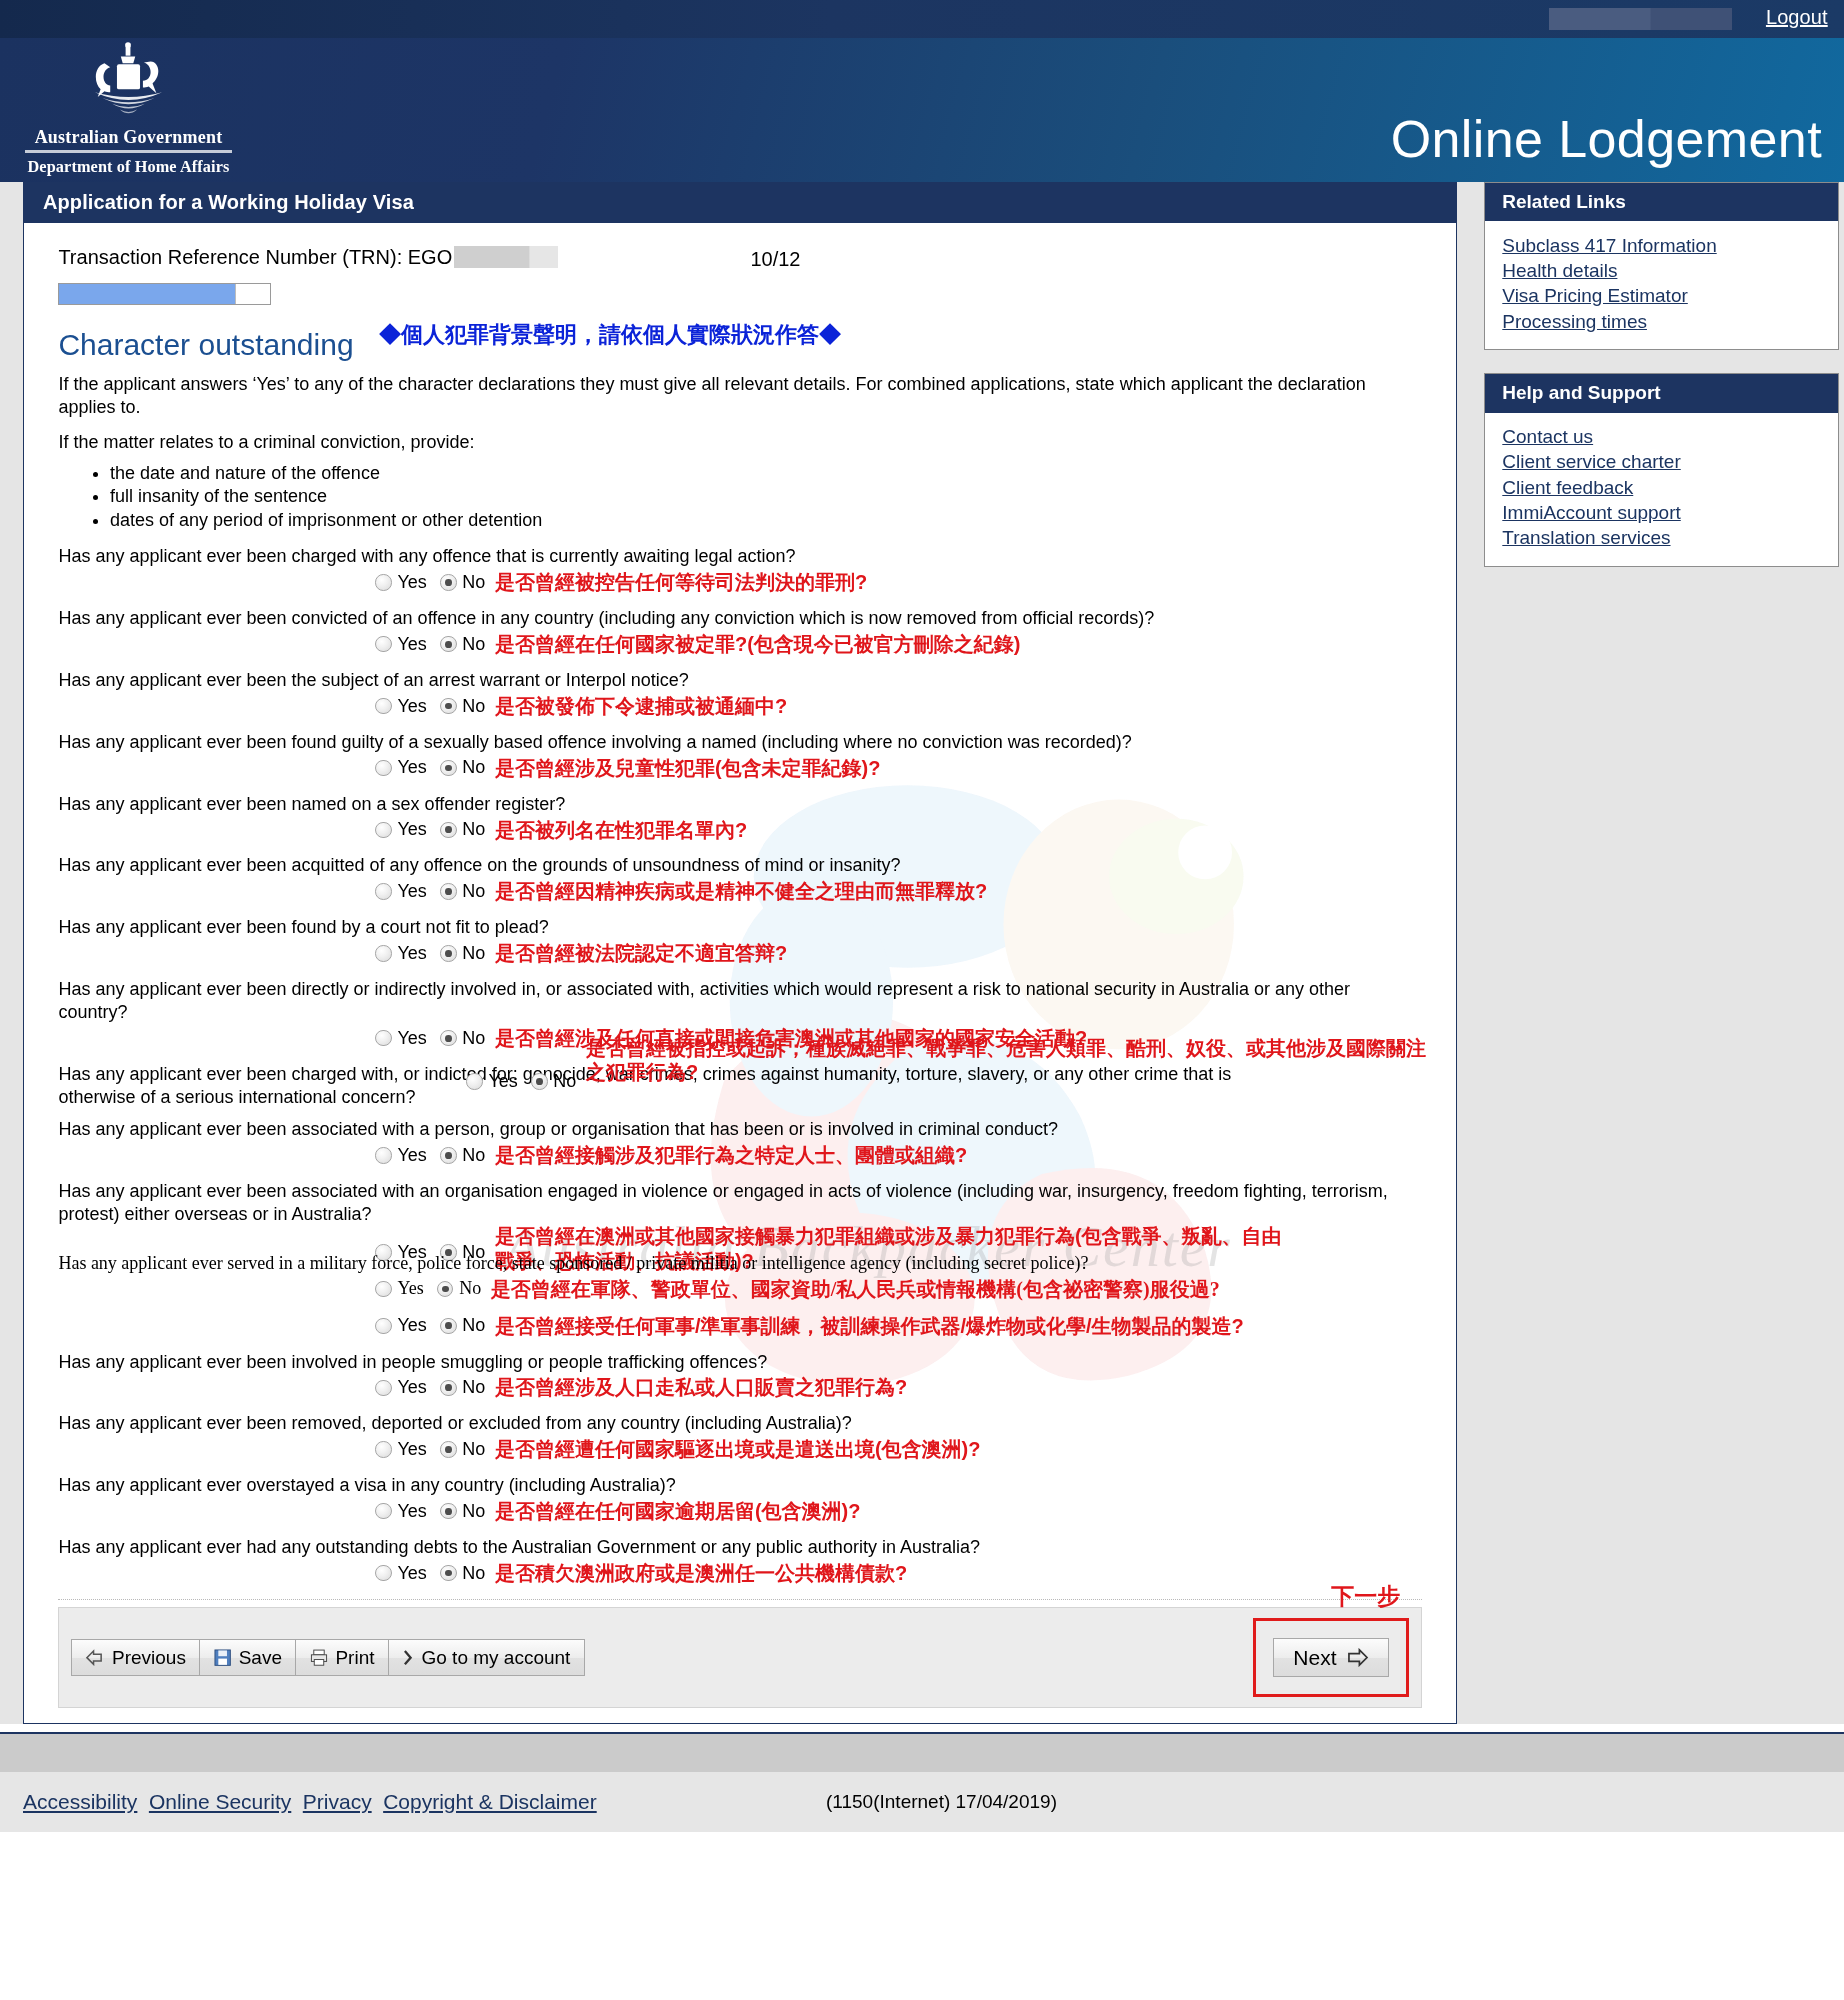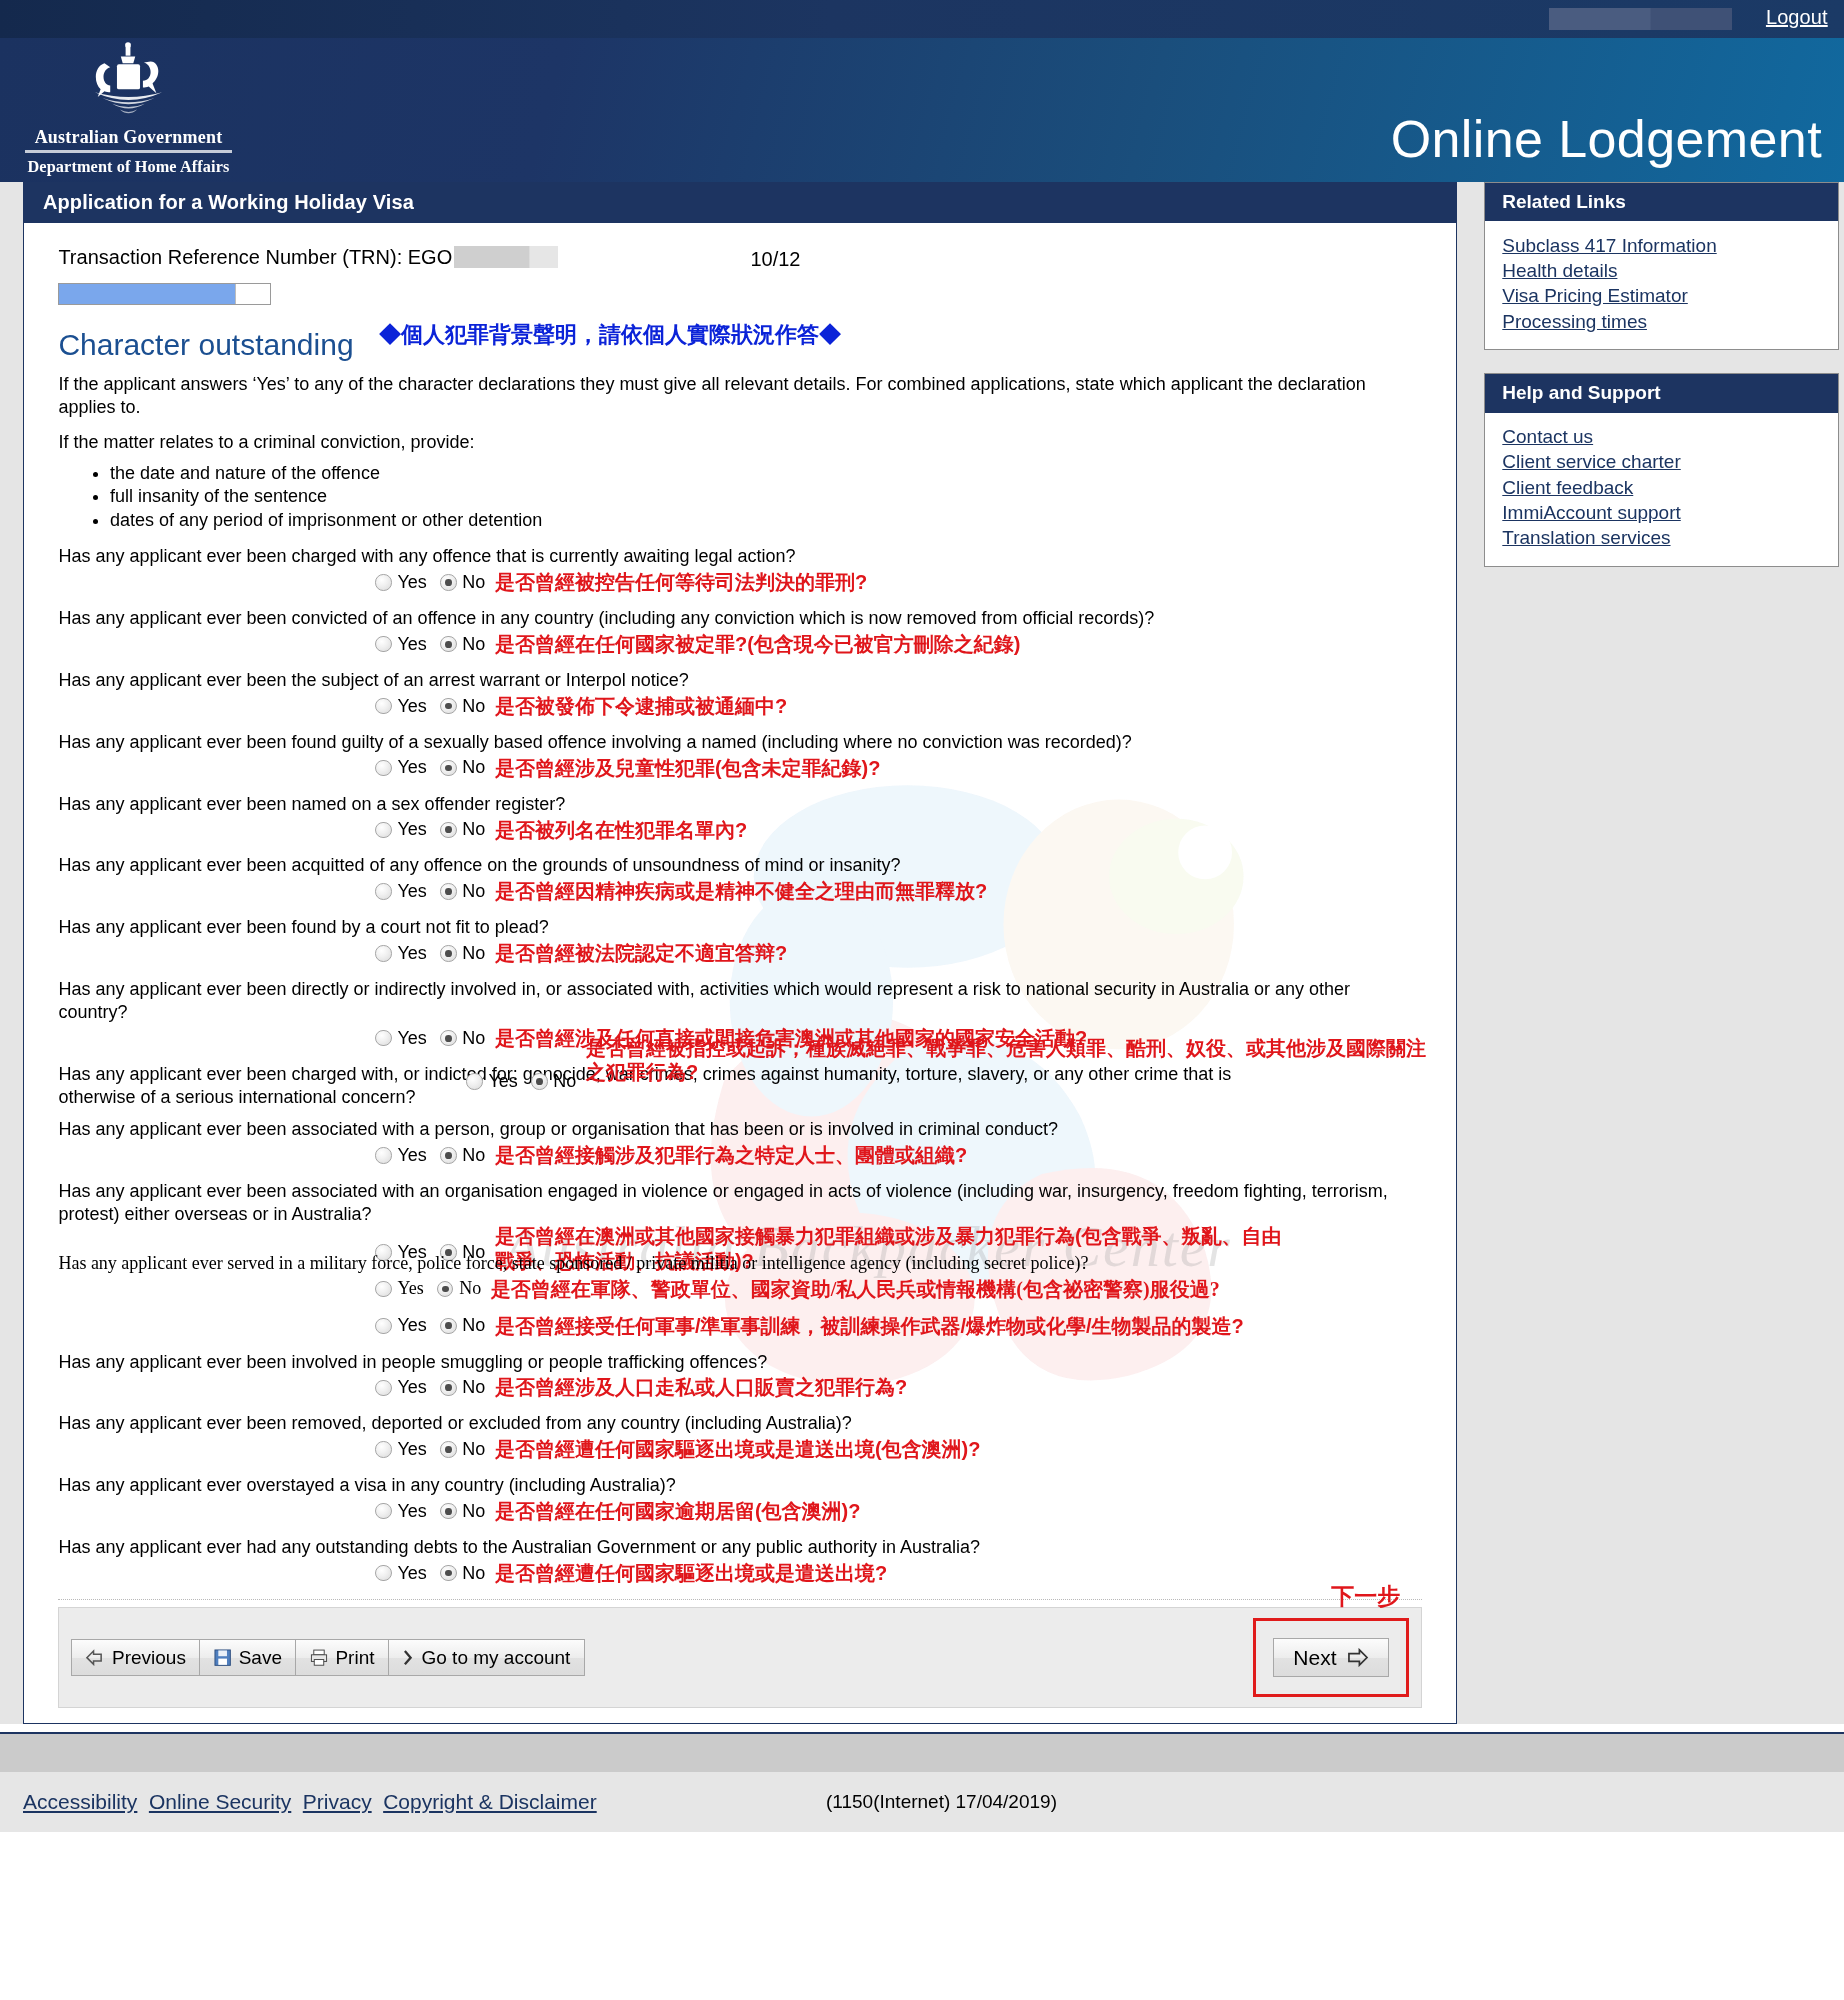--- a/index.html
+++ b/index.html
@@ -507,21 +507,21 @@
           </div>
         </div>
 
         <div class="q-block">
           <div class="q-text">Has any applicant ever had any outstanding debts to the Australian Government or any public authority in Australia?</div>
           <div class="ans-row">
             <span class="radio"></span>
             <span class="radio-label">Yes</span>
             <span class="radio checked"></span>
             <span class="radio-label last">No</span>
-            <span class="cn">是否曾經遭任何國家驅逐出境或是遣送出境?</span>
+            <span class="cn">是否積欠澳洲政府或是澳洲任一公共機構債款?</span>
           </div>
         </div>
 
         <div class="divider"></div>
 
         <div class="btn-bar">
           <div class="btn-group">
             <button class="btn">
               <svg width="19" height="17.3" viewBox="0 0 20 18">
                 <path d="M9 2 L2 9 L9 16 L9 12.5 L17 12.5 L17 5.5 L9 5.5 Z" fill="none" stroke="#555" stroke-width="1.6"></path>

